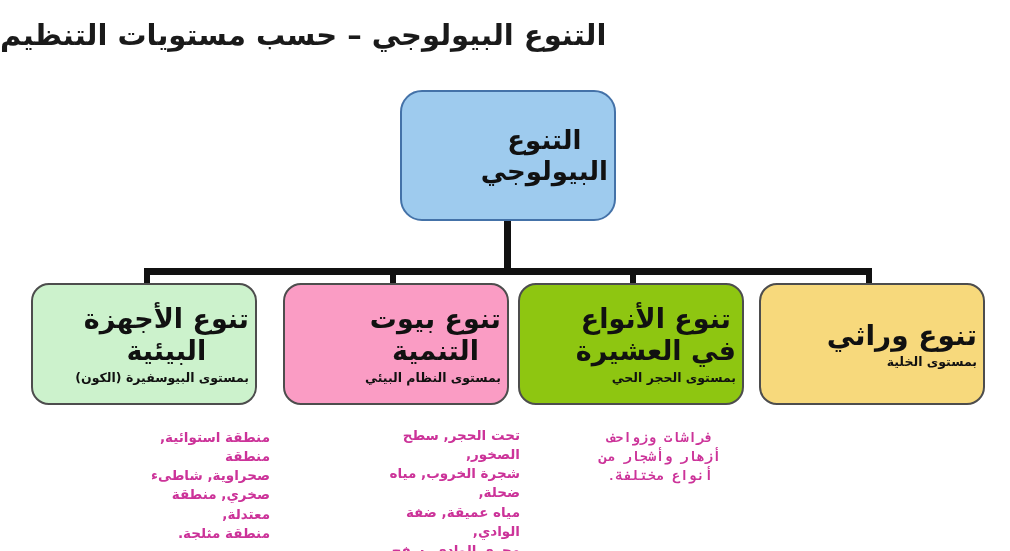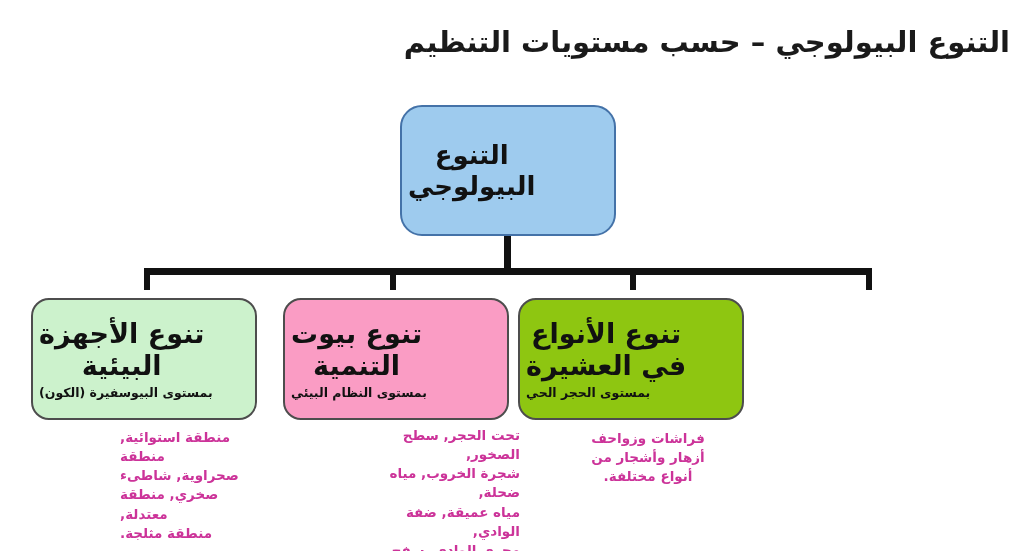--- a/index.html
+++ b/index.html
@@ -19,53 +19,51 @@
     position: absolute;
     inset: 0;
   }
 
   
   .chart-title {
     position: absolute;
     top: 18px;
     left: 0;
     width: 1010px;
-    text-align: right;
+    text-align: left;
     font-size: 29px;
     font-weight: bold;
     color: #1a1a1a;
     letter-spacing: 0px;
     direction: rtl;
     white-space: nowrap;
-    margin-top: 7px;
   }
 
   
   .connector {
     position: absolute;
     background: #111111;
   }
   .stem-vertical   { width: 7px;  }
   .bar-horizontal  { height: 7px; }
   .drop-vertical   { width: 6px;  }
 
   
   .node {
     position: absolute;
     border: 2px solid #4d4d4d;
     border-radius: 18px;
     box-sizing: border-box;
     display: flex;
     flex-direction: column;
-    align-items: flex-end;
+    align-items: flex-start;
     justify-content: center;
     text-align: center;
     direction: rtl;
     padding: 20px 6px;
-    margin-top: 15px;
   }
   .node-title {
     font-size: 27px;
     font-weight: bold;
     color: #111111;
     line-height: 1.18;
     white-space: pre-line;
   }
   .node-subtitle {
     font-size: 12.5px;
@@ -102,23 +100,23 @@
   .caption {
     position: absolute;
     direction: rtl;
     text-align: center;
     color: #cc3399;
     font-size: 13.5px;
     font-weight: bold;
     line-height: 1.42;
     white-space: pre-line;
   }
-  #caption-eco     { left: 120px; top: 428px; width: 150px; text-align: left; }
+  #caption-eco     { left: 120px; top: 428px; width: 150px; text-align: right; }
   #caption-habitat { left: 370px; top: 426px; width: 150px; text-align: right; }
-  #caption-species { left: 568px; top: 429px; width: 160px; }
+  #caption-species { left: 580px; top: 429px; width: 160px; font-family: Liberation Mono, monospace; }
   #caption-genetic { left: 788px; top: 430px; width: 160px; }
 </style>
 </head>
 <body>
 
 <div id="diagram-canvas">
 
   <div class="chart-title">التنوع البيولوجي – حسب مستويات التنظيم</div>
 
   <div class="connector stem-vertical" style="left:504px; top:219px; height:55px;"></div>
@@ -144,20 +142,24 @@
 التنمية</div>
     <div class="node-subtitle">بمستوى النظام البيئي</div>
   </div>
 
   <div class="node child" id="node-species">
     <div class="node-title">تنوع الأنواع
 في العشيرة</div>
     <div class="node-subtitle">بمستوى الحجر الحي</div>
   </div>
 
+  <div class="node child" id="node-genetic">
+    <div class="node-title">تنوع وراثي</div>
+    <div class="node-subtitle">بمستوى الخلية</div>
+  </div>
 
   <div class="caption" id="caption-eco">منطقة استوائية, منطقة
 صحراوية, شاطىء
 صخري, منطقة معتدلة,
 منطقة مثلجة.</div>
   <div class="caption" id="caption-habitat">تحت الحجر, سطح الصخور,
 شجرة الخروب, مياه ضحلة,
 مياه عميقة, ضفة الوادي,
 مجرى الوادي, سفح شمالي,
 سفح جنوبي.</div>

